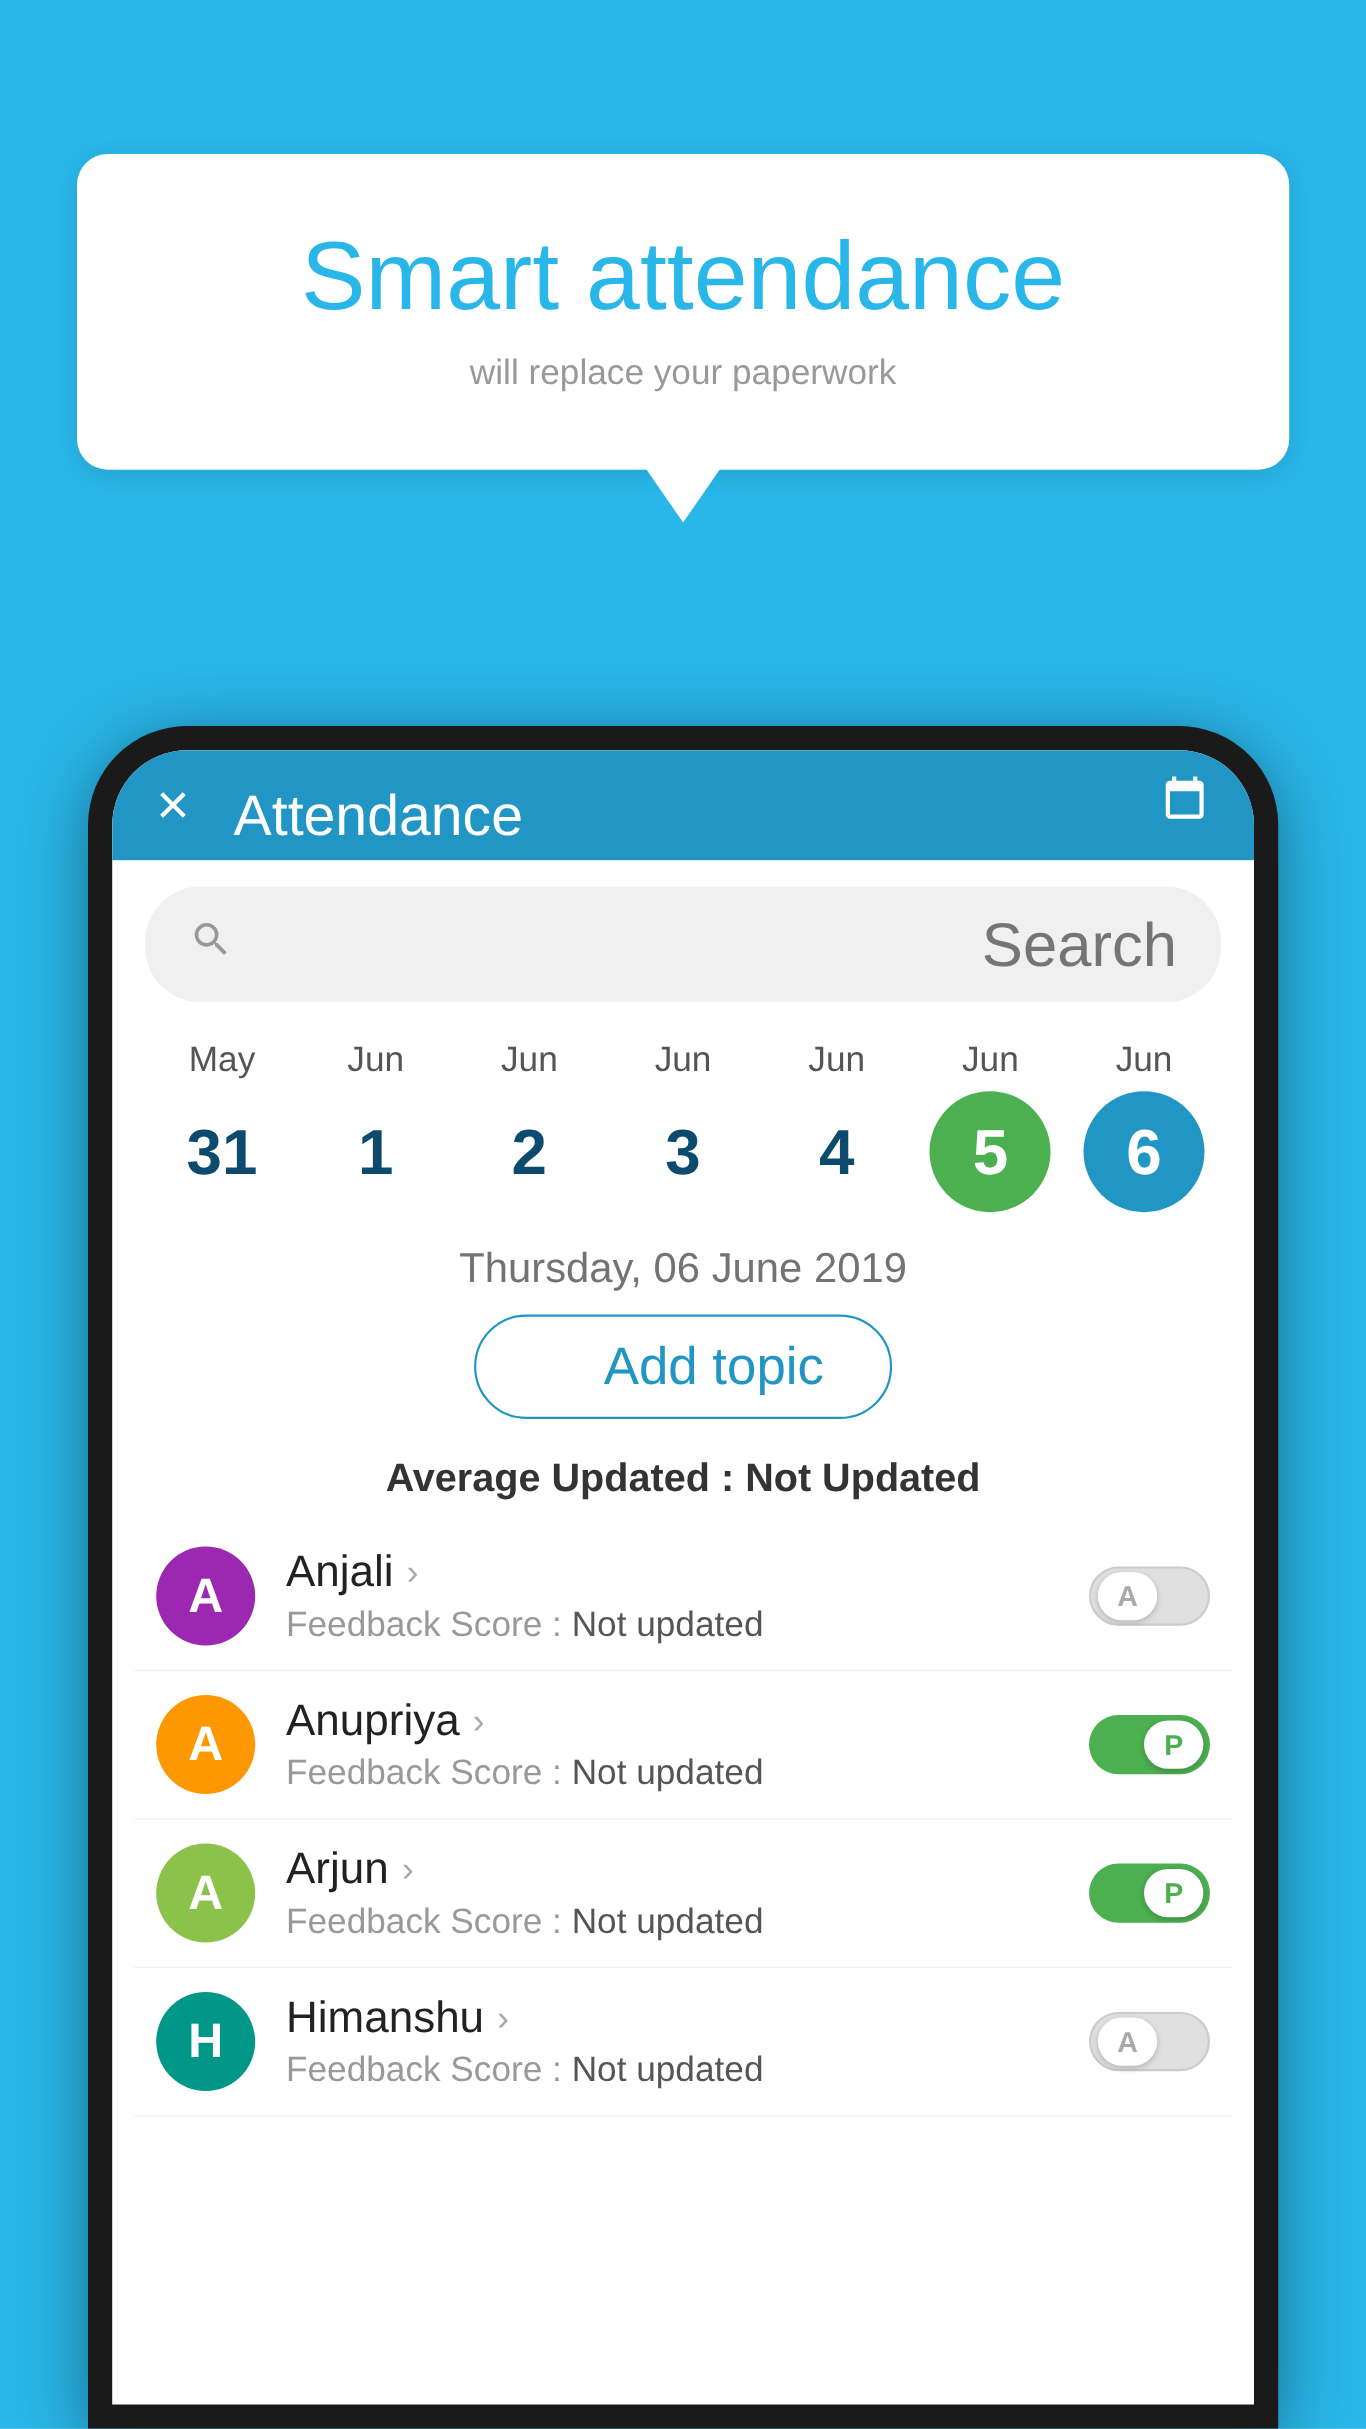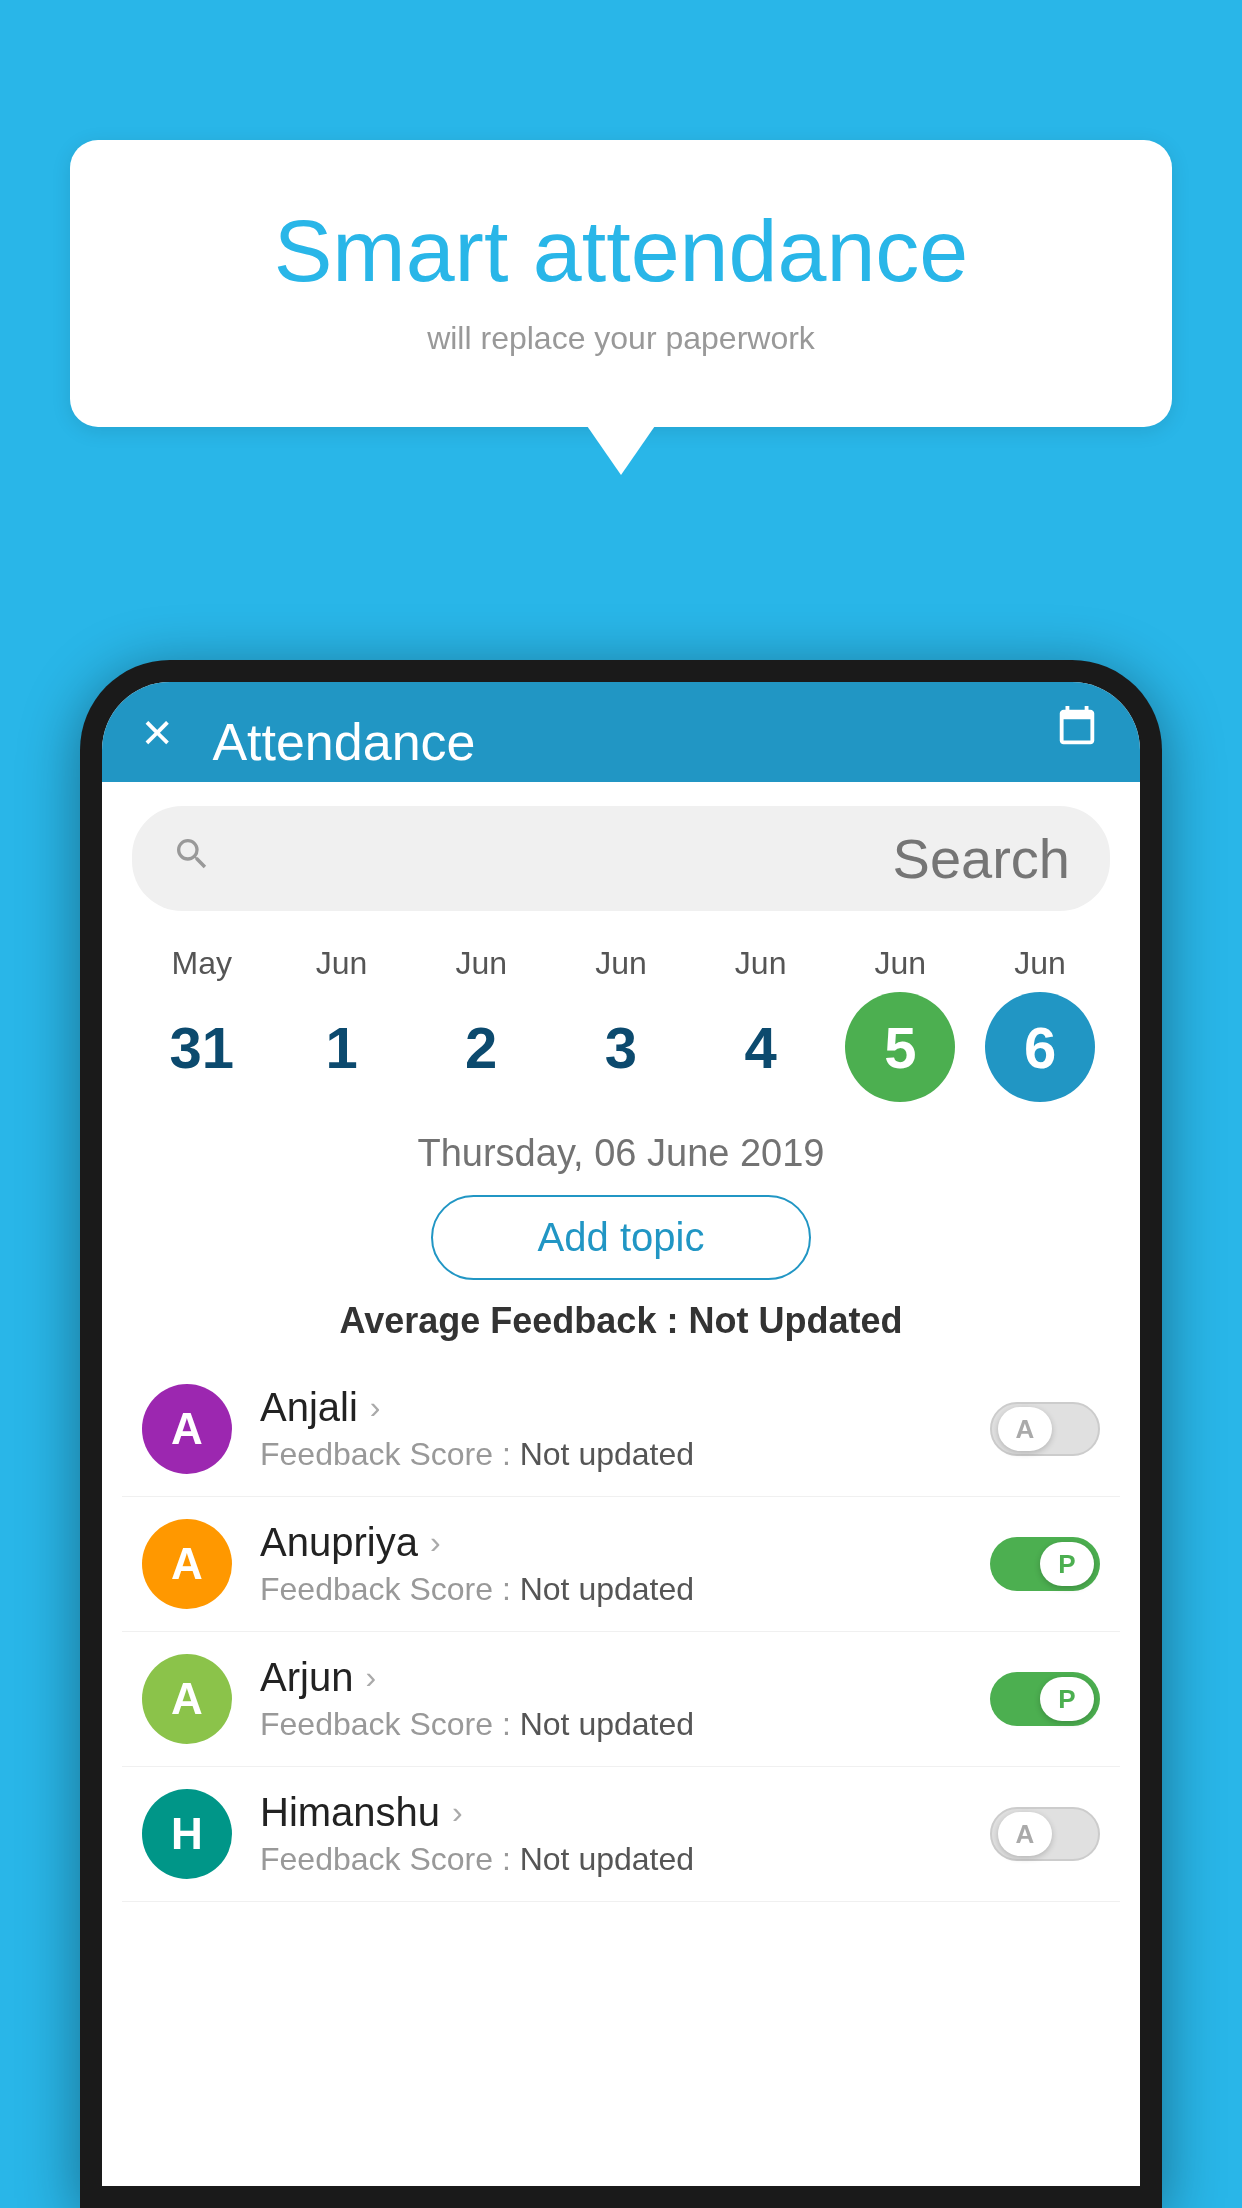--- a/index.html
+++ b/index.html
@@ -220,30 +220,30 @@
     .selected-date {
       text-align: center;
       font-size: 38px;
       color: #737373;
       margin: 30px 0 20px;
     }
 
     
     .add-topic-btn {
       display: block;
-      margin: 0 auto 20px;
+      margin: 0 auto 32px;
       border: 2px solid #2196c4;
       border-radius: 50px;
       padding: 18px 60px;
-      font-size: 40px;
+      font-size: 48px;
       color: #2196c4;
       background: transparent;
       cursor: pointer;
       width: 380px;
-      text-align: center;
+      text-align: right;
     }
 
     
     .avg-feedback {
       text-align: center;
       font-size: 36px;
       color: #777;
       margin-bottom: 20px;
     }
 
@@ -421,21 +421,21 @@
           <div class="cal-month">Jun</div>
           <div class="cal-date today-blue">6</div>
         </div>
       </div>
 
     <div class="selected-date">Thursday, 06 June 2019</div>
 
     <button class="add-topic-btn">Add topic</button>
 
     <div class="avg-feedback">
-      <span>Average Feedback :</span>
+      <span>Average Updated :</span>
       <span>Not Updated</span>
     </div>
 
     <div class="students-list" id="students-container">
     <div class="student-row">
           <div class="student-avatar avatar-purple">A</div>
           <div class="student-info">
             <div class="student-name">Anjali <span class="chevron">›</span></div>
             <div class="student-feedback">Feedback Score : <span>Not updated</span></div>
           </div>

